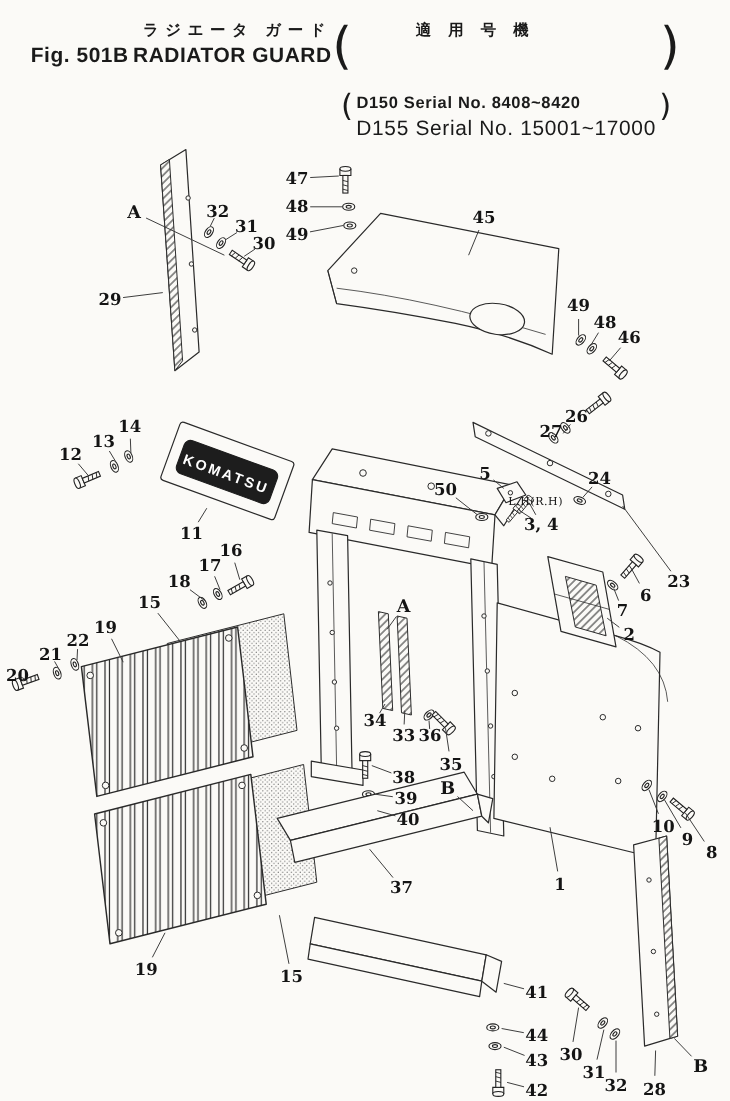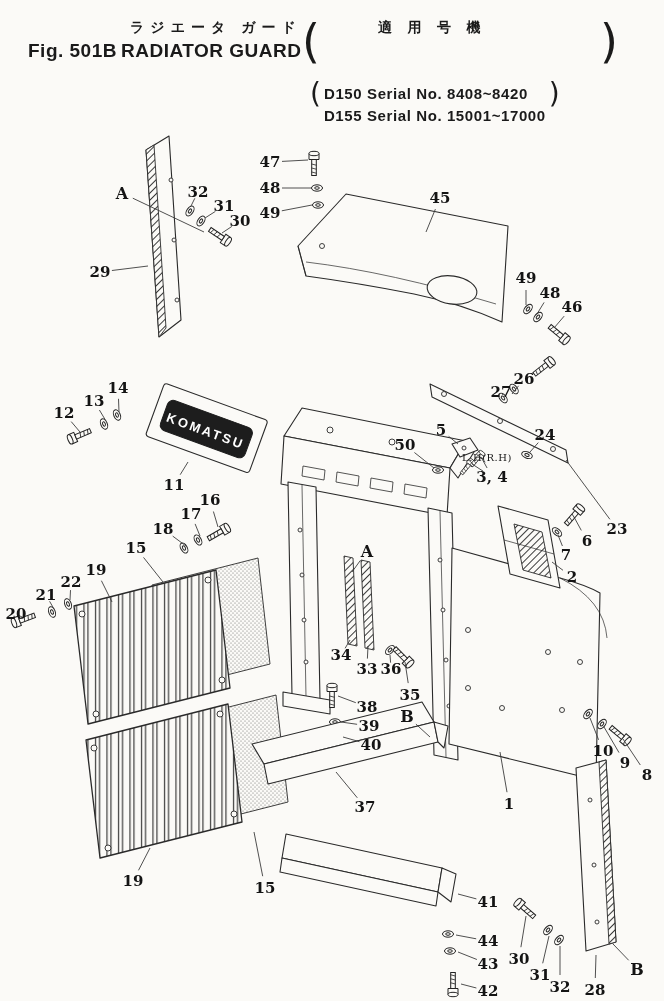--- a/index.html
+++ b/index.html
@@ -13,21 +13,21 @@
   .fig-line{position:absolute;left:28px;top:24px;font-size:19px;font-weight:700;letter-spacing:0.5px;white-space:nowrap;}
   #fig-no{margin-right:4px;text-align:center;}
   .serial-block{position:absolute;left:302px;top:0;width:350px;height:78px;}
   .paren{font-weight:400;}
   .paren.big{position:absolute;font-size:46px;line-height:1;top:2px;font-family:"DejaVu Sans",sans-serif;}
   .paren.big.open{left:0;}
   .paren.big.close{left:298px;}
   .serial1{position:absolute;left:22px;top:29px;font-size:15px;font-weight:700;letter-spacing:0.6px;white-space:nowrap;margin-top:40px;}
   .serial2-row{position:absolute;left:8px;top:47px;display:flex;align-items:center;white-space:nowrap;}
   .paren.med{font-size:28px;line-height:1;font-family:"DejaVu Sans",sans-serif;}
-  .serial-text{font-size:15px;font-weight:700;letter-spacing:0.6px;padding:0 3px;margin-top:44px;}
+  .serial-text{font-size:19px;font-weight:400;letter-spacing:0.6px;padding:0 3px;margin-top:44px;}
 
   #diagram-svg{position:absolute;left:0;top:0;z-index:1;}
   .part{fill:#fbfaf7;stroke:#2a2a2a;stroke-width:1.1;stroke-linejoin:round;}
   .thin{fill:none;stroke:#2a2a2a;stroke-width:0.7;}
   .hole{fill:#fbfaf7;stroke:#2a2a2a;stroke-width:0.9;}
   .slot{fill:#fbfaf7;stroke:#2a2a2a;stroke-width:0.8;}
   .hatched{fill:url(#hatch);stroke:#2a2a2a;stroke-width:0.9;stroke-linejoin:round;}
   .mesh{fill:url(#stipple);stroke:#2a2a2a;stroke-width:0.9;}
   .grille{fill:url(#bars);stroke:#2a2a2a;stroke-width:1.3;stroke-linejoin:round;}
   .plate{fill:#1d1d1d;stroke:#1d1d1d;}

